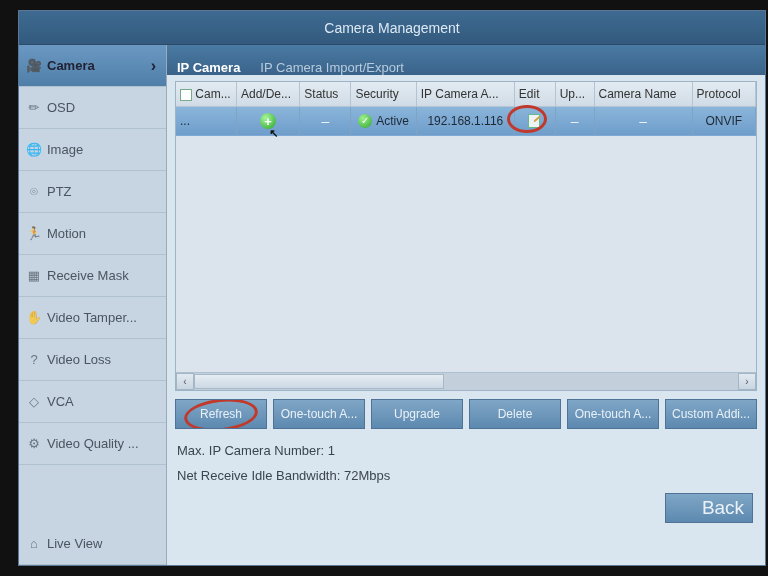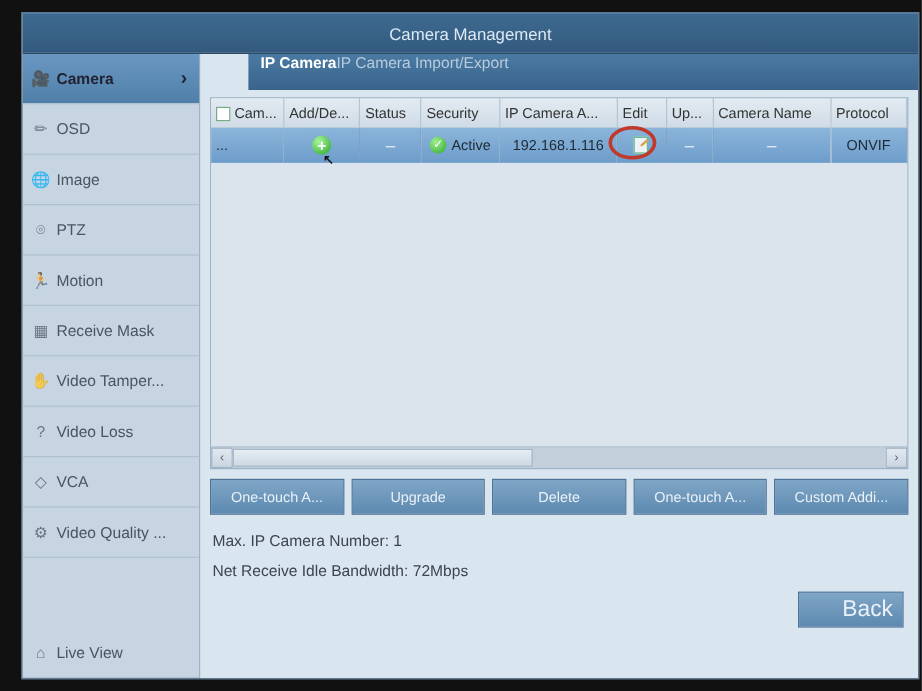--- a/index.html
+++ b/index.html
@@ -7,21 +7,21 @@
   .frame { position: absolute; left: 18px; top: 10px; width: 748px; height: 556px; background: #d9e6ef; border: 1px solid #5a7896; }
   .titlebar { height: 34px; background: linear-gradient(#3e6a91, #335a7e); color: #dce9f4; text-align: center; line-height: 34px; font-size: 14px; border-bottom: 1px solid #2c4b67; }
   .body { display: flex; height: calc(100% - 34px); }
   .sidebar { width: 148px; background: #c6d5e1; display: flex; flex-direction: column; border-right: 1px solid #9ab; }
   .sidebar-item { height: 42px; display: flex; align-items: center; padding: 0 8px; font-size: 13px; color: #4a5560; border-bottom: 1px solid #b0c2d0; cursor: pointer; gap: 6px; }
   .sidebar-item.active { background: linear-gradient(#6a98c2, #4f7fa8); color: #223; font-weight: bold; position: relative; }
   .sidebar-item.active::after { content: '›'; position: absolute; right: 10px; font-size: 16px; }
   .sidebar-icon { width: 14px; height: 14px; display: inline-flex; align-items: center; justify-content: center; flex-shrink: 0; opacity: .75; }
   .spacer { flex: 1; }
   .main { flex: 1; display: flex; flex-direction: column; background: #dae6ef; }
-  .tabs { height: 30px; background: linear-gradient(#4a7aa2, #3a638a); display: flex; align-items: flex-start; padding: 0 10px; font-size: 13px; margin-left: 40px; }
+  .tabs { height: 30px; background: linear-gradient(#4a7aa2, #3a638a); display: flex; align-items: flex-end; padding: 0 10px; gap: 20px; font-size: 13px; }
   .tab { color: #b7cbde; cursor: pointer; }
   .tab.active { color: #fff; font-weight: bold; }
   .table-wrap { margin: 6px 8px 0 8px; border: 1px solid #9db3c6; background: #e0e8ef; height: 310px; display: flex; flex-direction: column; justify-content: center; }
   table { width: 100%; border-collapse: collapse; font-size: 12px; color: #333; }
   thead th { background: linear-gradient(#e3ebf2,#cfdbe6); border-right: 1px solid #b4c4d3; border-bottom: 1px solid #b4c4d3; height: 24px; font-weight: normal; text-align: left; padding: 0 4px; white-space: nowrap; overflow: hidden; }
   thead th:first-child { padding-left: 4px; }
   tbody td { background: linear-gradient(#8bb5da,#6e9dcb); border-right: 1px solid #7fa3c4; height: 30px; padding: 0 4px; color: #1d2a36; text-align: center; white-space: nowrap; position: relative; }
   tbody td.left { text-align: left; }
   .chk { width: 12px; height: 12px; border: 1px solid #7a8; background: #fff; display: inline-block; vertical-align: middle; }
   .status-cell { display: flex; align-items: center; justify-content: center; gap: 4px; }
@@ -160,20 +160,24 @@
         <div class="hscroll">
           <div class="arrow">‹</div>
           <div class="track">
               <div class="thumb"></div>
             </div>
           <div class="arrow">›</div>
         </div>
       </div>
 
       <div class="btn-row">
+        <div class="btn" style="position:relative">
+          <span>Refresh</span>
+          <span class="ellipse e1" style="left:8px; top:-1px; width:74px; height:32px;"></span>
+        </div>
         <div class="btn">One-touch A...</div>
         <div class="btn">Upgrade</div>
         <div class="btn">Delete</div>
         <div class="btn">One-touch A...</div>
         <div class="btn">Custom Addi...</div>
       </div>
 
       <div class="info-line">Max. IP Camera Number: 1</div>
       <div class="info-line" style="margin-top:10px">Net Receive Idle Bandwidth: 72Mbps</div>
 

